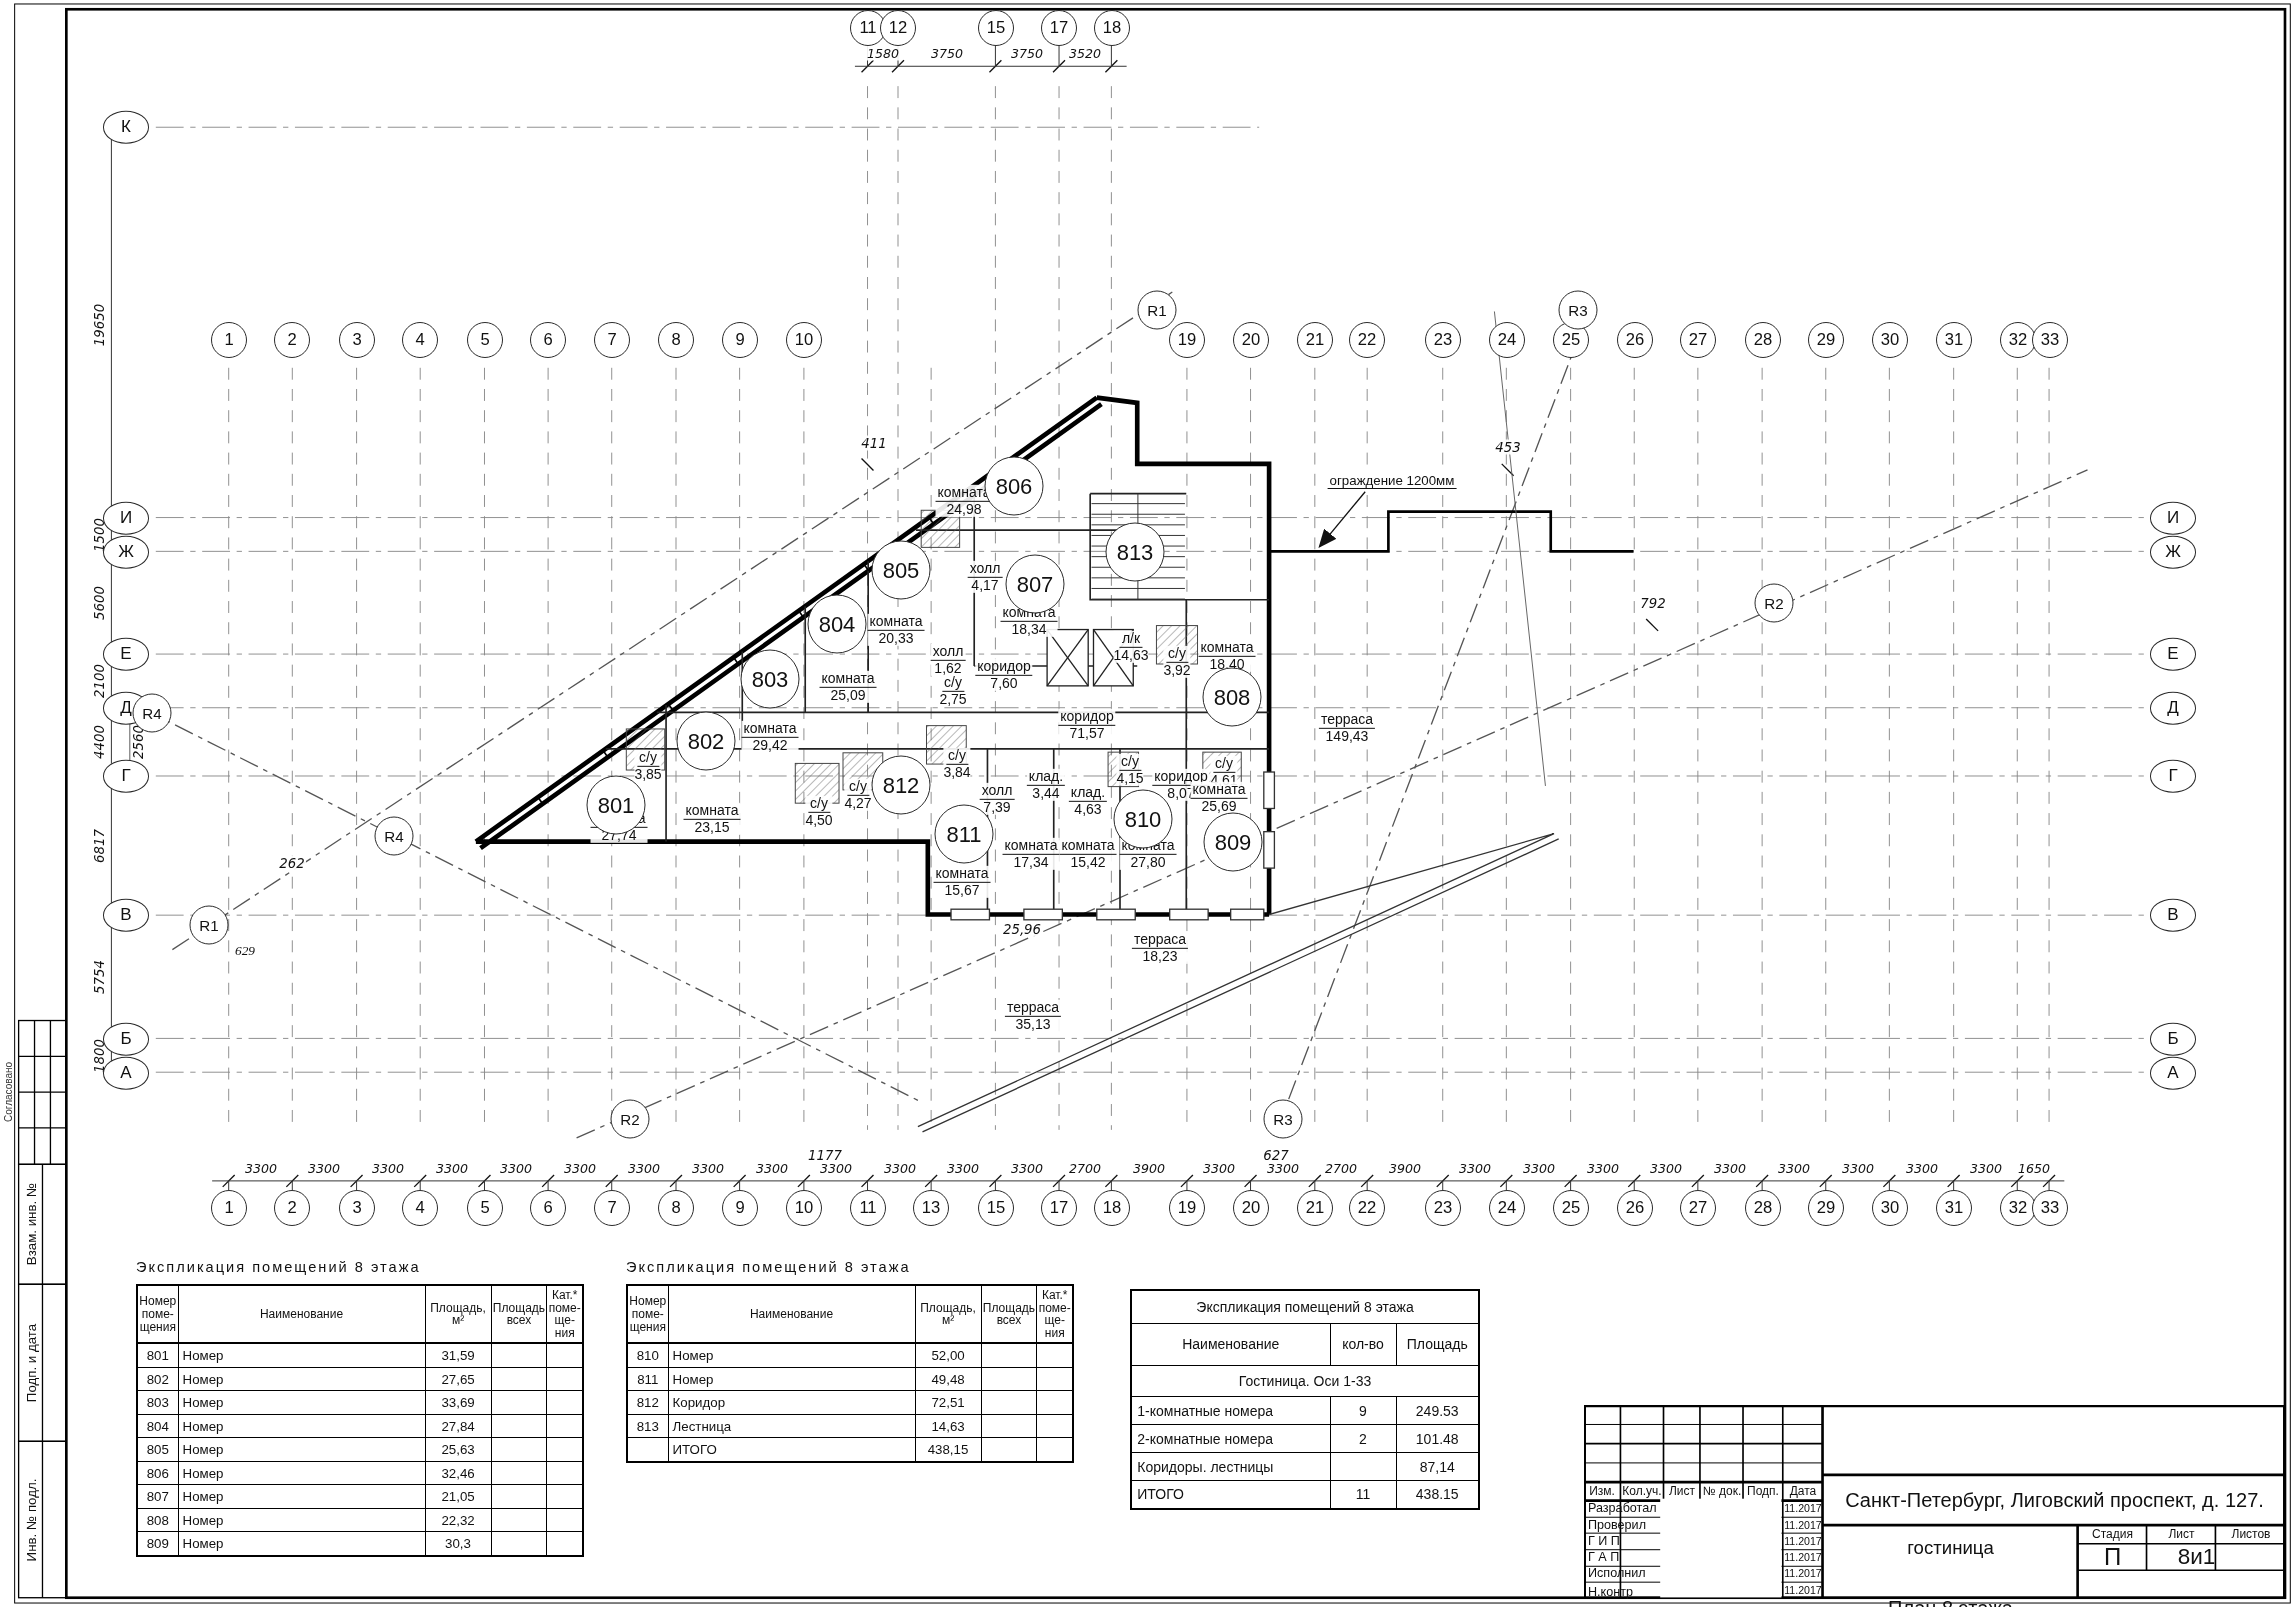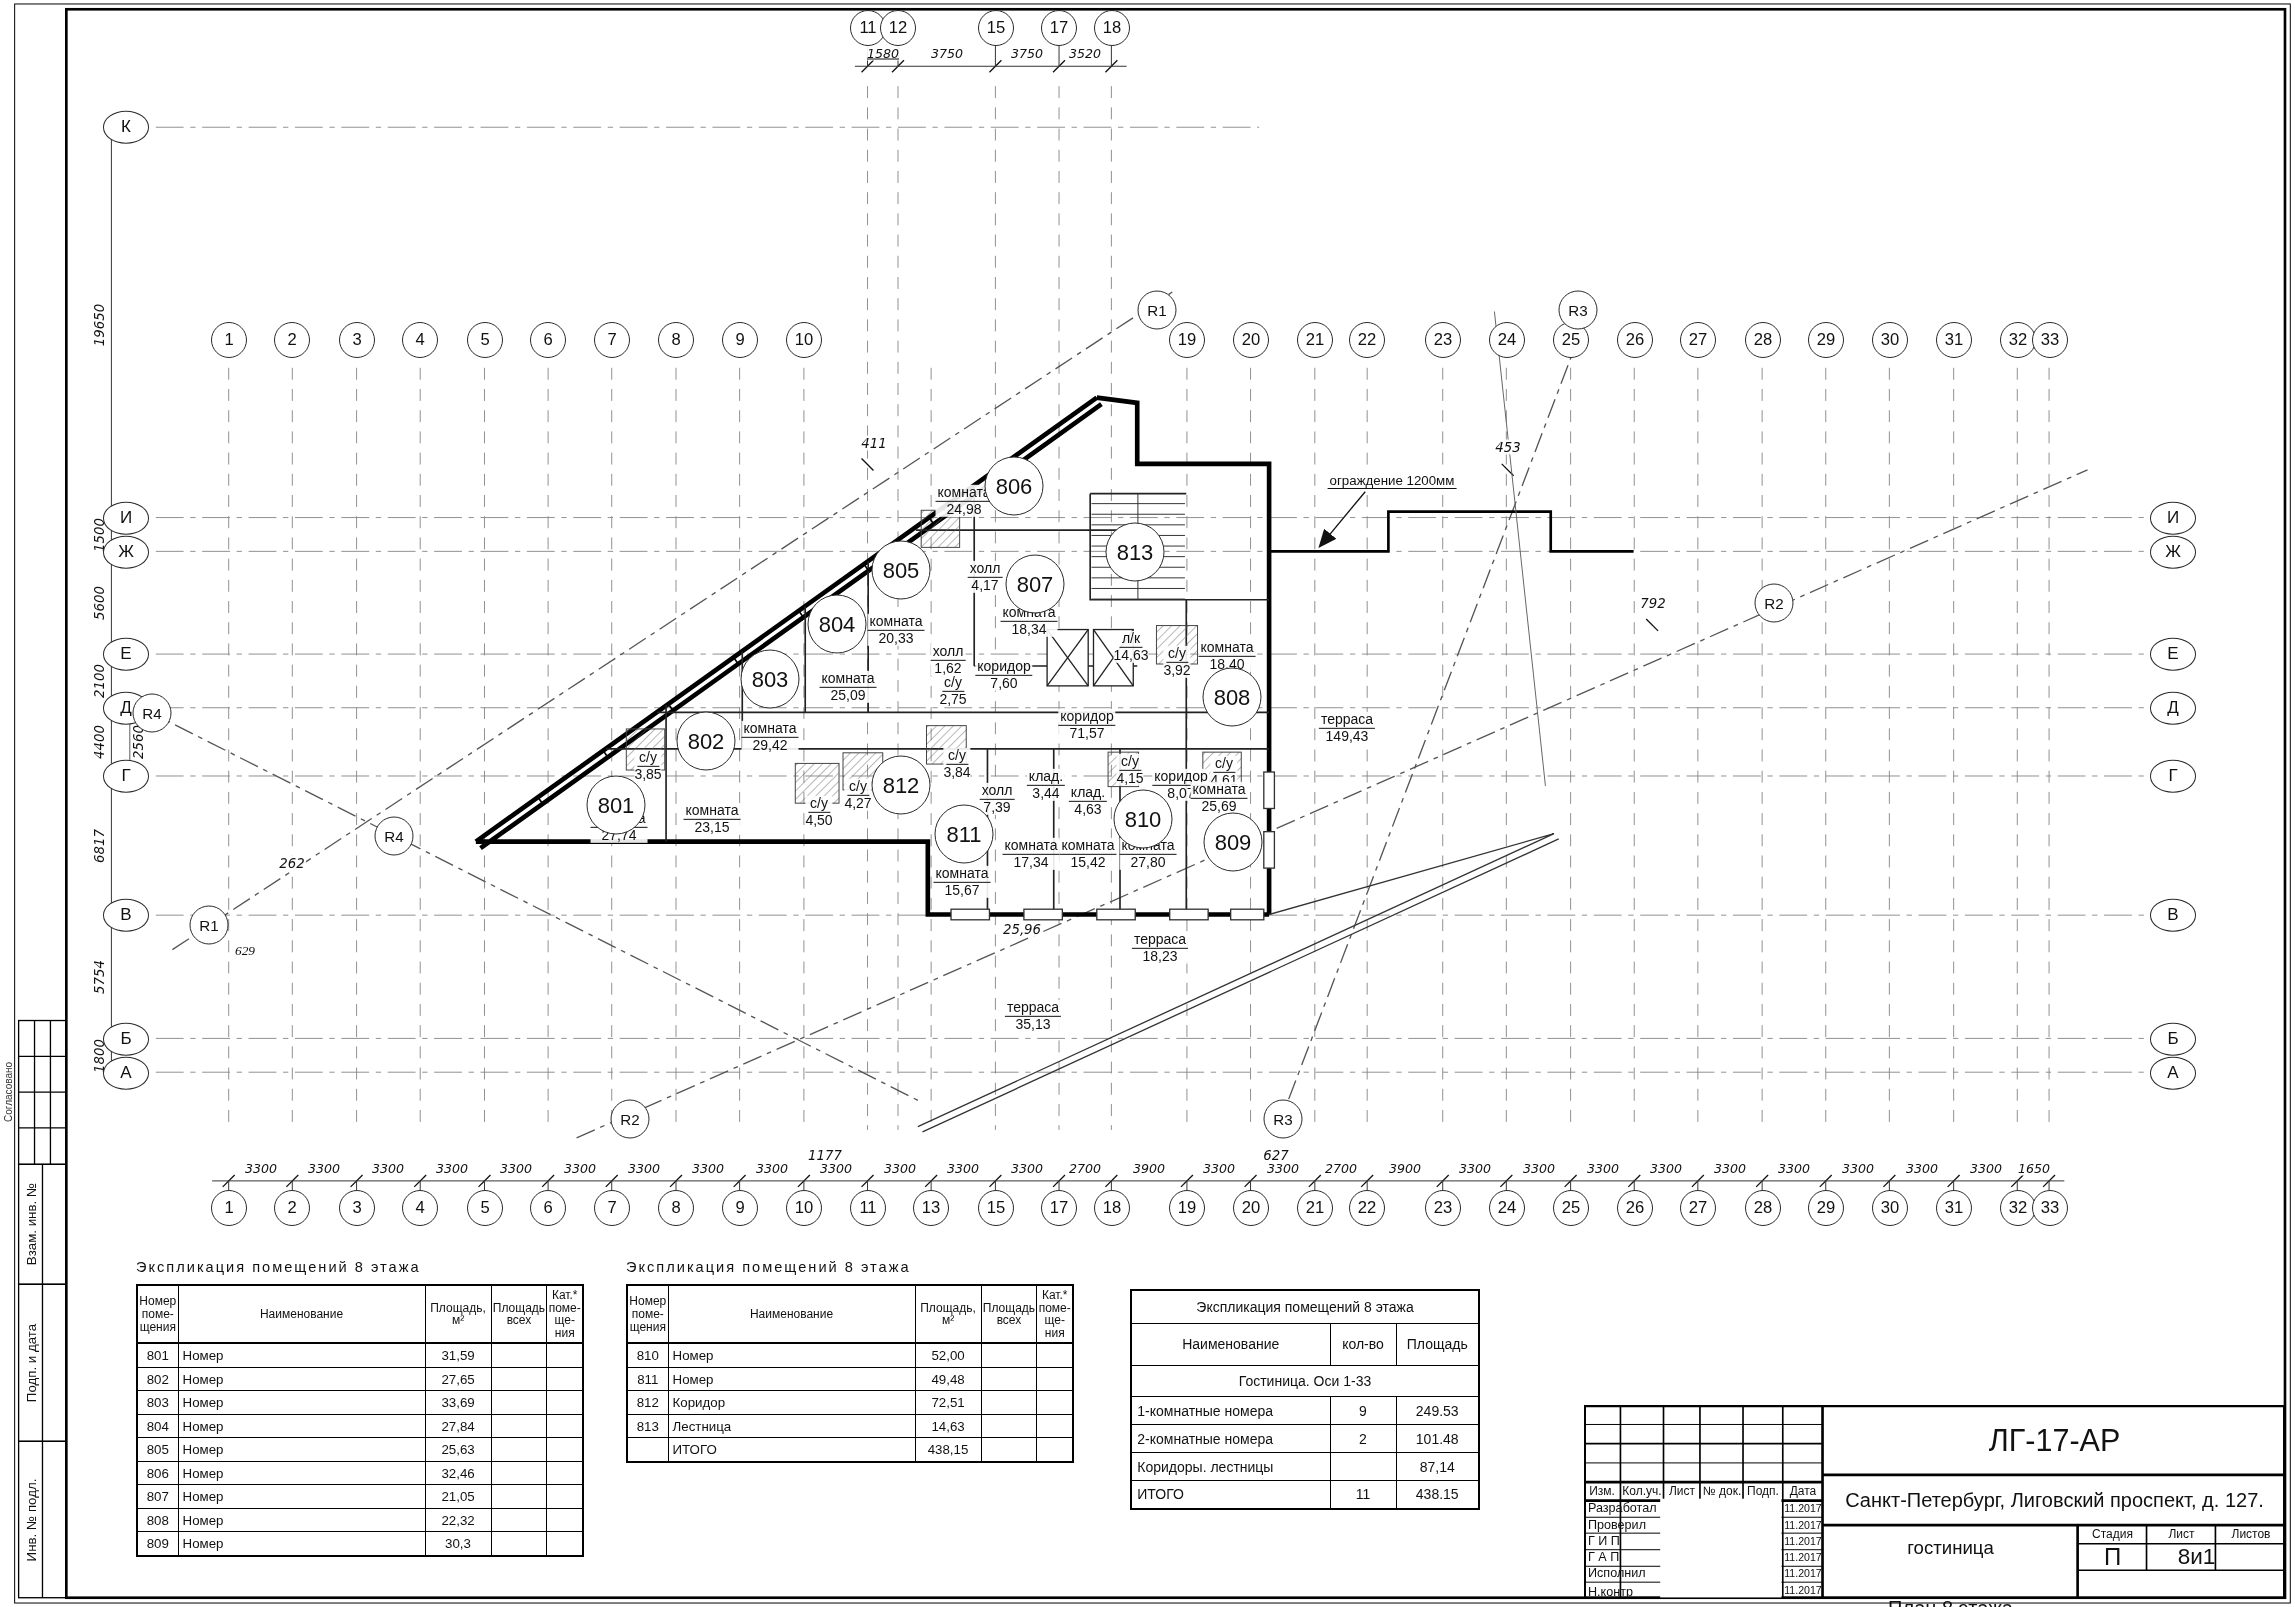--- a/index.html
+++ b/index.html
@@ -403,21 +403,21 @@
       <div class="dim small" style="left: 1475px; top: 1168px;">3300</div>
       <div class="dim small" style="left: 1539px; top: 1168px;">3300</div>
       <div class="dim small" style="left: 1603px; top: 1168px;">3300</div>
       <div class="dim small" style="left: 1666px; top: 1168px;">3300</div>
       <div class="dim small" style="left: 1730px; top: 1168px;">3300</div>
       <div class="dim small" style="left: 1794px; top: 1168px;">3300</div>
       <div class="dim small" style="left: 1858px; top: 1168px;">3300</div>
       <div class="dim small" style="left: 1922px; top: 1168px;">3300</div>
       <div class="dim small" style="left: 1986px; top: 1168px;">3300</div>
       <div class="dim small" style="left: 2034px; top: 1168px;">1650</div>
-      <div class="dim small" style="left: 883px; top: 53px; text-decoration: underline;">1580</div>
+      <div class="dim small" style="left: 883px; top: 53px;">1580</div>
       <div class="dim small" style="left: 947px; top: 53px;">3750</div>
       <div class="dim small" style="left: 1027px; top: 53px;">3750</div>
       <div class="dim small" style="left: 1085px; top: 53px;">3520</div>
       <div class="dim vdim" style="left: 99px; top: 325px;">19650</div>
       <div class="dim vdim" style="left: 99px; top: 535px;">1500</div>
       <div class="dim vdim" style="left: 99px; top: 603px;">5600</div>
       <div class="dim vdim" style="left: 99px; top: 681px;">2100</div>
       <div class="dim vdim" style="left: 99px; top: 742px;">4400</div>
       <div class="dim vdim" style="left: 138px; top: 742px;">2560</div>
       <div class="dim vdim" style="left: 99px; top: 846px;">6817</div>
@@ -714,21 +714,20 @@
         <line x1="360" y1="181" x2="1058" y2="181" stroke-width="4"></line>
         <line x1="745" y1="181" x2="745" y2="292" stroke-width="4"></line>
         <line x1="745" y1="209" x2="1058" y2="209"></line>
         <line x1="849" y1="181" x2="849" y2="249"></line>
           <line x1="953" y1="181" x2="953" y2="249"></line>
         <line x1="745" y1="249" x2="1058" y2="249" stroke-width="2.5"></line>
         <line x1="360" y1="249" x2="745" y2="249" stroke-width="0" stroke="none"></line>
       </g>
       <rect x="115" y="141" width="183" height="149" fill="#fff" stroke="none"></rect>
     </svg>
-    <div class="abs" style="left:239px;top:0;width:463px;height:70px;display:flex;align-items:center;justify-content:center;font-size:30.5px;">ЛГ-17-АР</div>
     <div class="abs" style="left:239px;top:70px;width:463px;height:50px;display:flex;align-items:center;justify-content:center;font-size:20px;">Санкт-Петербург, Лиговский проспект, д. 127.</div>
     <div class="abs" style="left:239px;top:120px;width:255px;height:45px;display:flex;align-items:center;justify-content:center;font-size:18.6px;">гостиница</div>
     <div class="abs" style="left:239px;top:165px;width:255px;height:28.5px;display:flex;align-items:center;justify-content:center;font-size:20px;margin-top:24px;">План 8 этажа</div>
     <div class="abs" style="left:494px;top:120px;width:69px;height:18.6px;display:flex;align-items:center;justify-content:center;font-size:12px;">Стадия</div>
     <div class="abs" style="left:563px;top:120px;width:69px;height:18.6px;display:flex;align-items:center;justify-content:center;font-size:12px;">Лист</div>
     <div class="abs" style="left:632px;top:120px;width:70px;height:18.6px;display:flex;align-items:center;justify-content:center;font-size:12px;">Листов</div>
     <div class="abs" style="left:494px;top:139px;width:69px;height:26.5px;display:flex;align-items:center;justify-content:center;font-size:24px;">П</div>
     <div class="abs" style="left:578px;top:139px;width:69px;height:26.5px;display:flex;align-items:center;justify-content:center;font-size:22.5px;">8и1</div>
     <div id="tb-cols" class="abs" style="left:0;top:77px;width:239px;height:18.6px;">
         <div style="position: absolute; left: 18px; top: 9.3px; transform: translate(-50%, -50%); font-size: 12px; white-space: nowrap;">Изм.</div>

